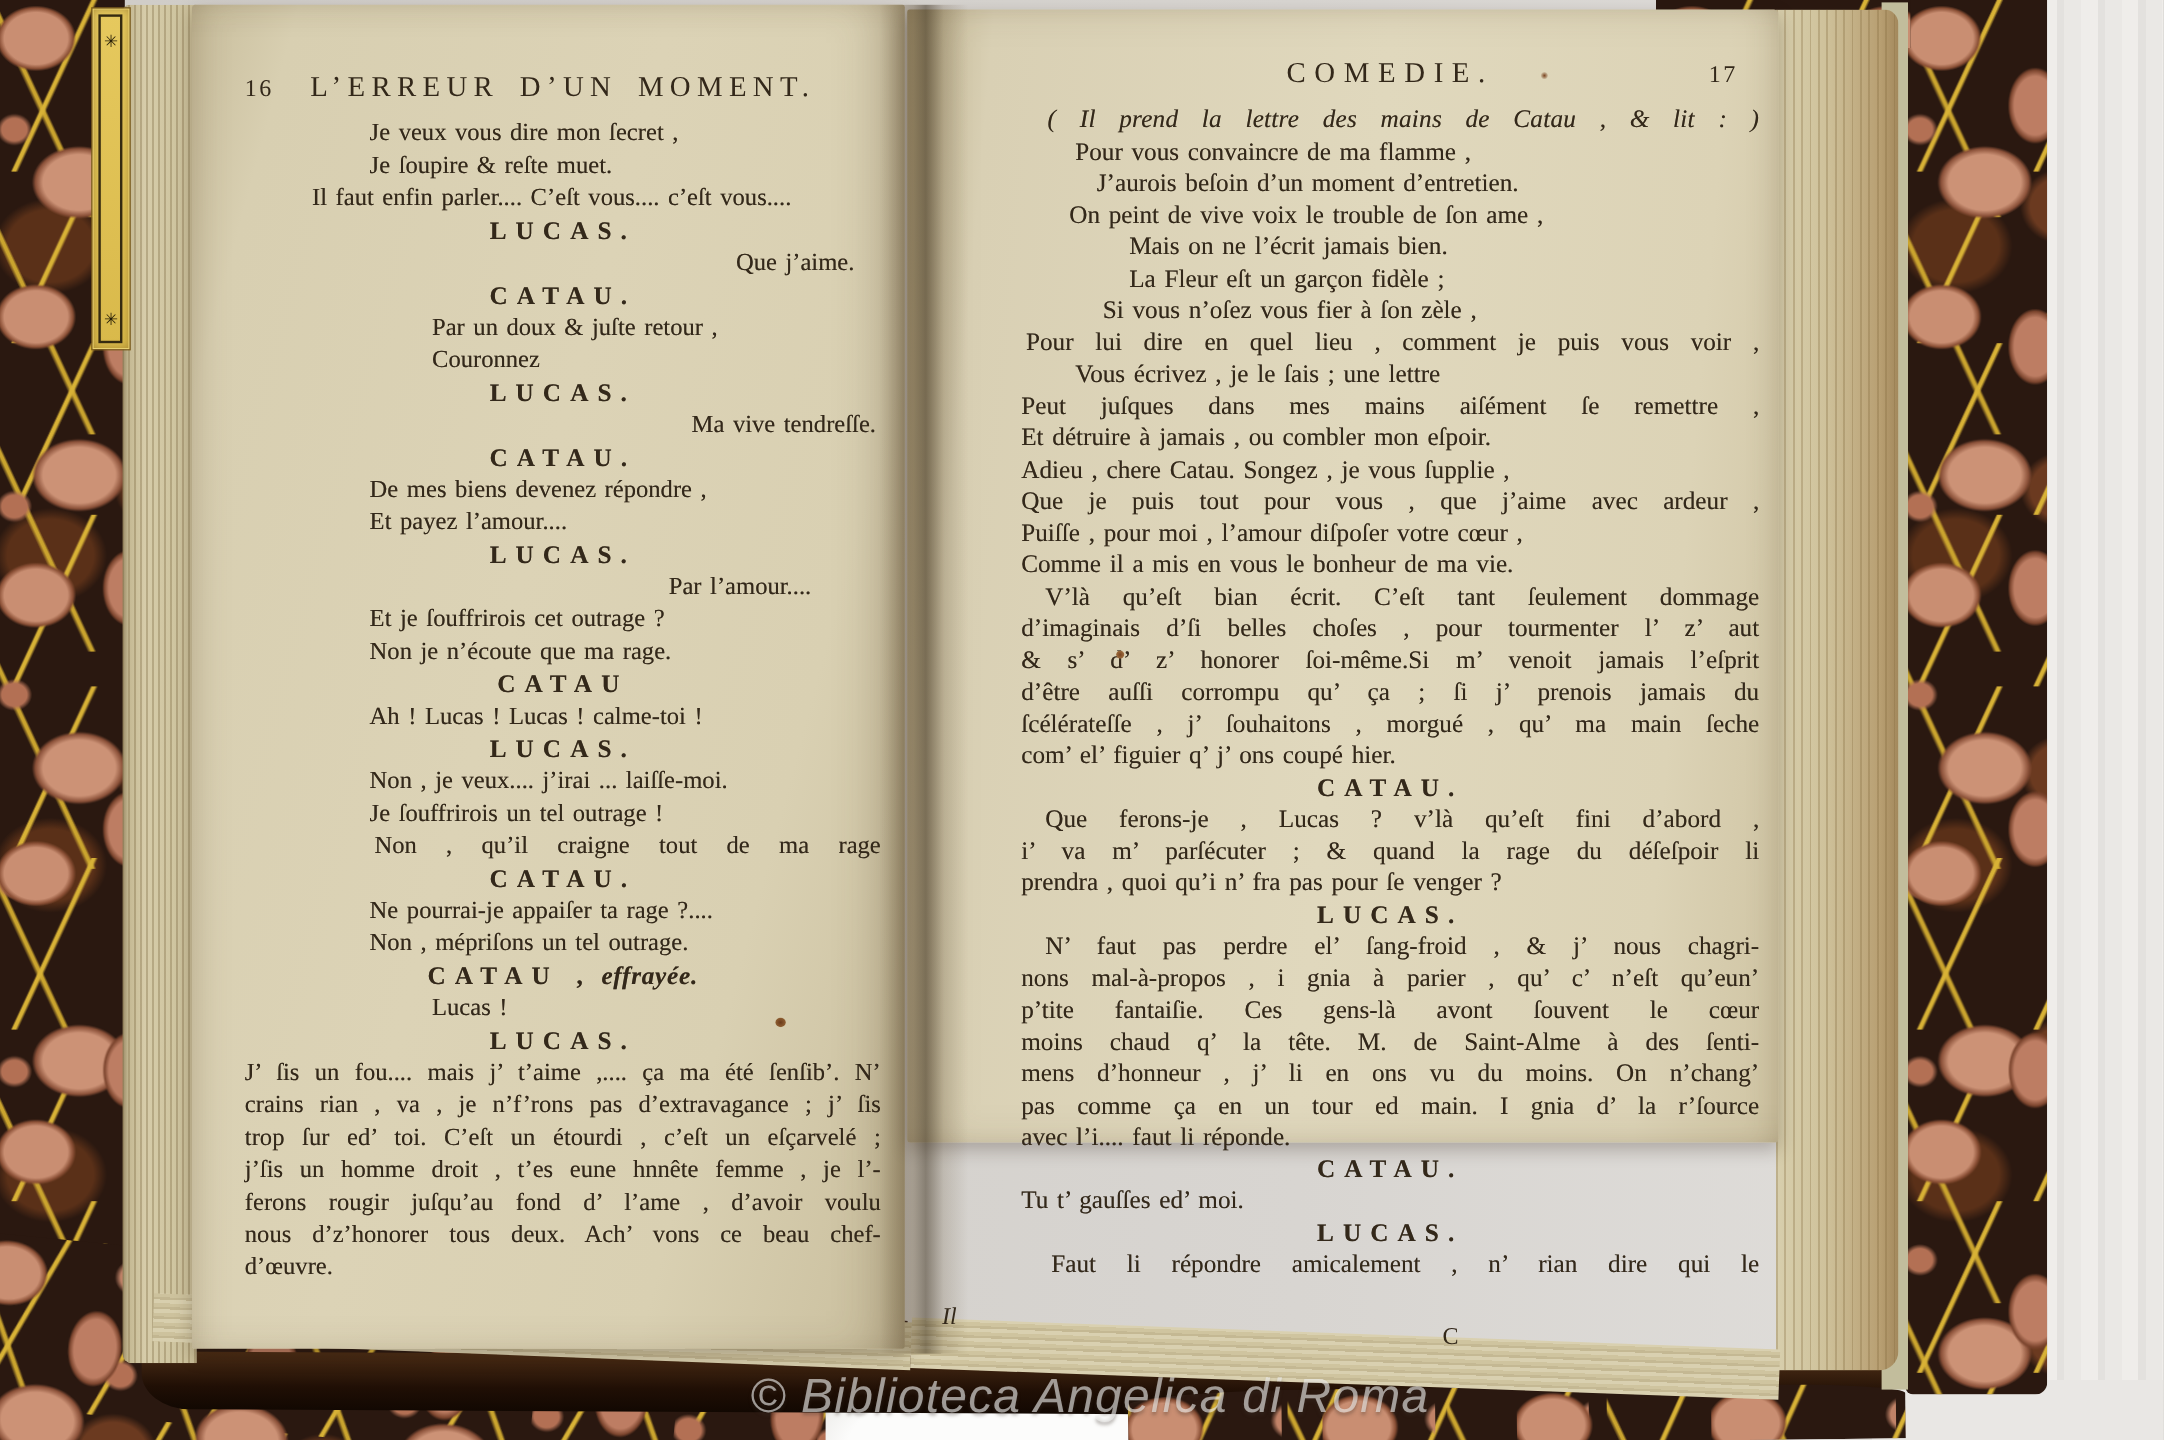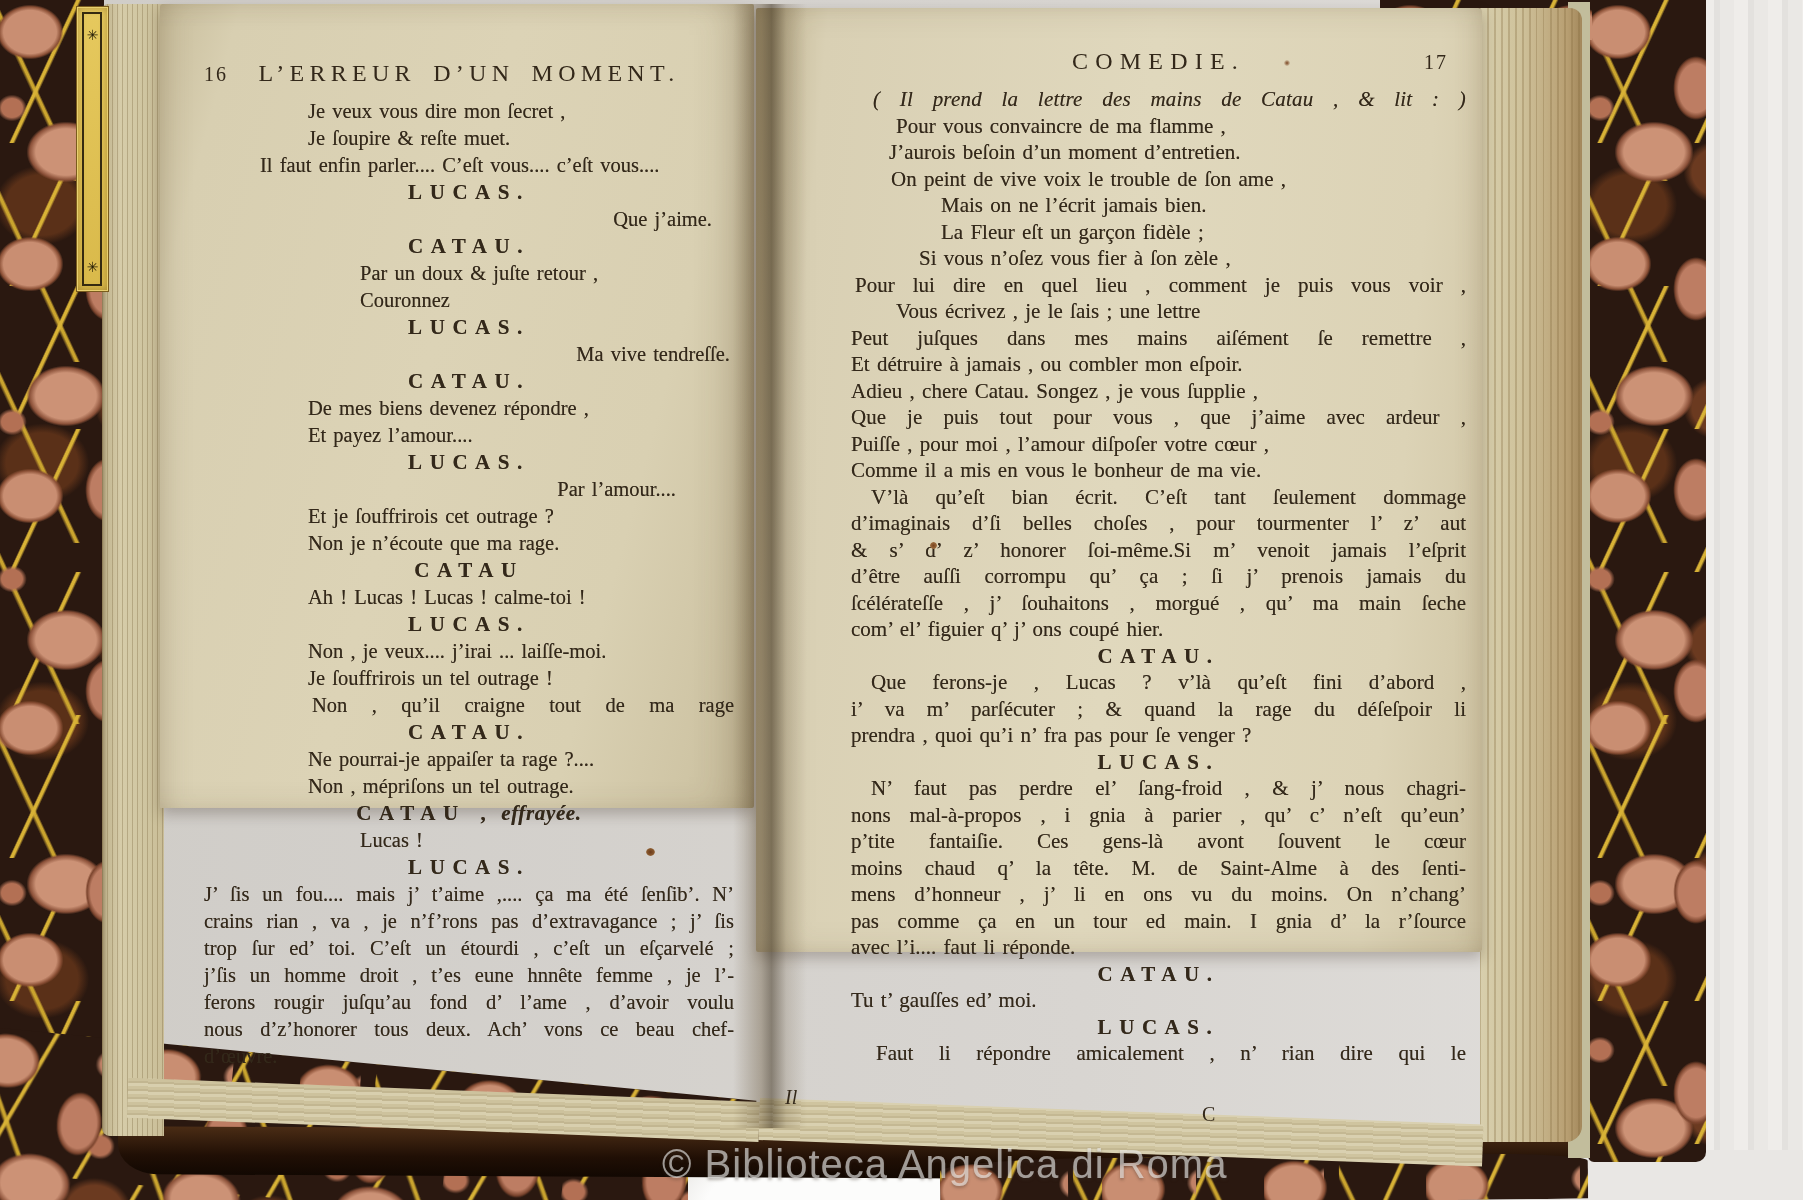--- a/index.html
+++ b/index.html
@@ -55,21 +55,21 @@
   .label{left:76px;top:6px;width:31px;height:284px;
     background:linear-gradient(#e6c95e,#d9b94a);
     border:1px solid #7a5c1d;
     box-shadow:inset 0 0 0 1px #e8d070, inset 0 0 8px rgba(90,60,10,.45);}
   .label::before{content:"";position:absolute;top:5px;bottom:5px;left:5px;right:6px;border:2px solid #352a10;}
   .label .star{position:absolute;left:50%;transform:translateX(-50%);color:#241c06;font-size:14px;line-height:14px;}
   .label .star.top{top:22px;} .label .star.bottom{bottom:16px;}
 
   
   .page{position:absolute;color:#33281a;}
-  .page-left{left:160px;top:4px;width:594px;height:804px;border-radius:3px 2px 2px 2px;
+  .page-left{left:160px;top:4px;width:594px;height:1120px;border-radius:3px 2px 2px 2px;
     padding:56px 20px 0 44px;box-sizing:border-box;
     background:linear-gradient(105deg,#c8bd9c 0,#d8cfb1 10%,#dcd3b6 45%,#d9d0b2 75%,#c9be9d 100%);
     box-shadow:inset -34px 0 46px -24px rgba(80,60,32,.45), inset 18px 4px 30px -18px rgba(110,90,55,.35), 0 6px 14px rgba(40,25,10,.25);}
   .page-right{left:756px;top:8px;width:726px;height:944px;border-radius:2px 4px 3px 2px;
     padding:40px 16px 0 95px;box-sizing:border-box;
     background:linear-gradient(95deg,#c3b794 0,#d9d0b4 9%,#e0d8bd 50%,#dcd3b6 85%,#cfc4a3 100%);
     box-shadow:inset 30px 0 44px -22px rgba(80,60,32,.5), inset -16px 0 26px -16px rgba(110,90,55,.3), 0 6px 14px rgba(40,25,10,.25);}
 
   .phead{position:relative;height:32px;margin-bottom:6px;}
   .pnum{position:absolute;left:0;top:3px;font-size:20px;letter-spacing:2px;}
@@ -93,22 +93,22 @@
   .cw-right{left:1202px;top:1103px;}
 
   .fleck{position:absolute;border-radius:50%;}
   .f1{left:646px;top:848px;width:9px;height:8px;background:radial-gradient(#6b3a1a,#8a5a2e 60%,transparent 80%);}
   .f2{left:930px;top:542px;width:7px;height:7px;background:radial-gradient(#7a4420,#99683a 60%,transparent 80%);}
   .f3{left:1284px;top:60px;width:6px;height:6px;background:radial-gradient(#7a4420,transparent 80%);}
 
   .gutter{left:733px;top:4px;width:74px;height:1124px;pointer-events:none;
     background:linear-gradient(90deg,rgba(87,69,40,0) 0,rgba(87,69,40,.35) 38%,rgba(55,42,22,.5) 52%,rgba(87,69,40,.18) 72%,rgba(0,0,0,0) 100%);}
 
-  .watermark{left:662px;top:1142px;font-family:"Liberation Sans","DejaVu Sans",sans-serif;
-    font-size:40px;letter-spacing:1px;color:rgba(238,238,236,.62);
+  .watermark{left:625px;top:1142px;font-family:"Liberation Sans","DejaVu Sans",sans-serif;
+    font-style:italic;font-size:40px;letter-spacing:1px;color:rgba(238,238,236,.62);
     text-shadow:0 2px 3px rgba(60,50,40,.35);}
 </style>
 </head>
 <body>
 
 <div class="scene">
 
   <div class="abs bg-right"></div>
   <div class="abs bg-corner"></div>
 
@@ -178,21 +178,21 @@
   </div>
 
   <div class="page page-right">
     <div class="phead">
       <span class="ptitle">COMEDIE.</span>
       <span class="pnum pnum-r">17</span>
     </div>
     <div class="ptext">
         <div class="ln stage j" style="margin-left: 22px;">( Il prend la lettre des mains de Catau , &amp; lit : )</div>
         <div class="ln v" style="margin-left: 45px;">Pour vous convaincre de ma flamme ,</div>
-        <div class="ln v" style="margin-left: 38px;">J’aurois beſoin d’un moment d’entretien.</div>
+        <div class="ln v" style="margin-left: 63px;">J’aurois beſoin d’un moment d’entretien.</div>
         <div class="ln v" style="margin-left: 40px;">On peint de vive voix le trouble de ſon ame ,</div>
         <div class="ln v" style="margin-left: 90px;">Mais on ne l’écrit jamais bien.</div>
         <div class="ln v" style="margin-left: 90px;">La Fleur eſt un garçon fidèle ;</div>
         <div class="ln v" style="margin-left: 68px;">Si vous n’oſez vous fier à ſon zèle ,</div>
         <div class="ln v j" style="margin-left: 4px;">Pour lui dire en quel lieu , comment je puis vous voir ,</div>
         <div class="ln v" style="margin-left: 45px;">Vous écrivez , je le ſais ; une lettre</div>
         <div class="ln v j" style="margin-left: 0px;">Peut juſques dans mes mains aiſément ſe remettre ,</div>
         <div class="ln v" style="margin-left: 0px;">Et détruire à jamais , ou combler mon eſpoir.</div>
         <div class="ln v" style="margin-left: 0px;">Adieu , chere Catau. Songez , je vous ſupplie ,</div>
         <div class="ln v j" style="margin-left: 0px;">Que je puis tout pour vous , que j’aime avec ardeur ,</div>

